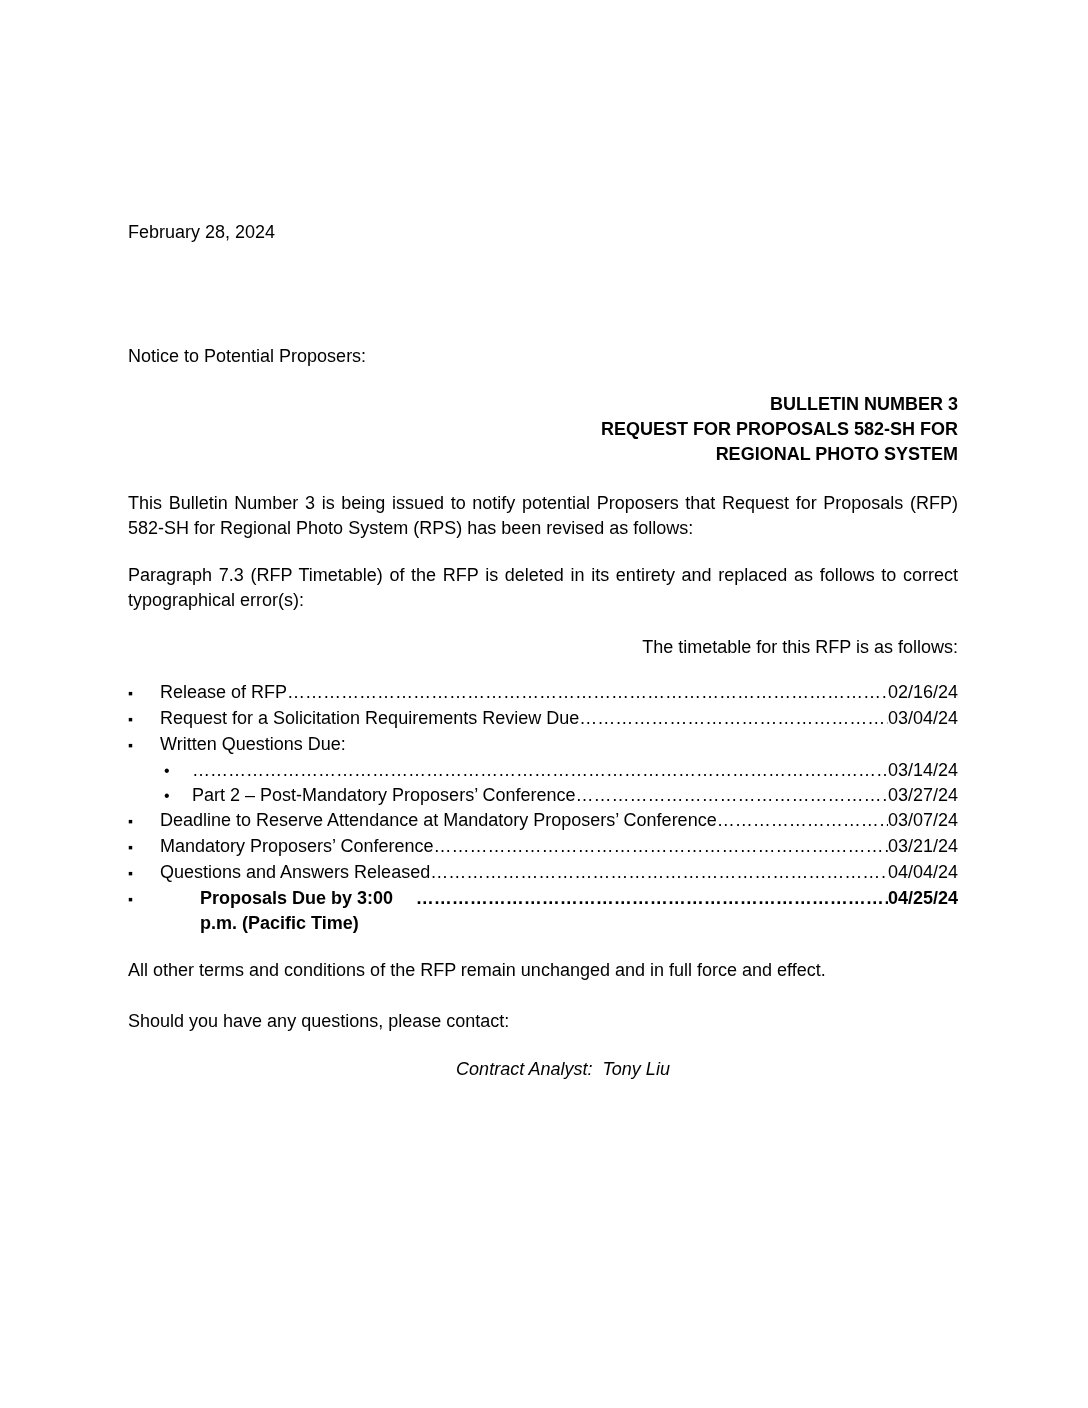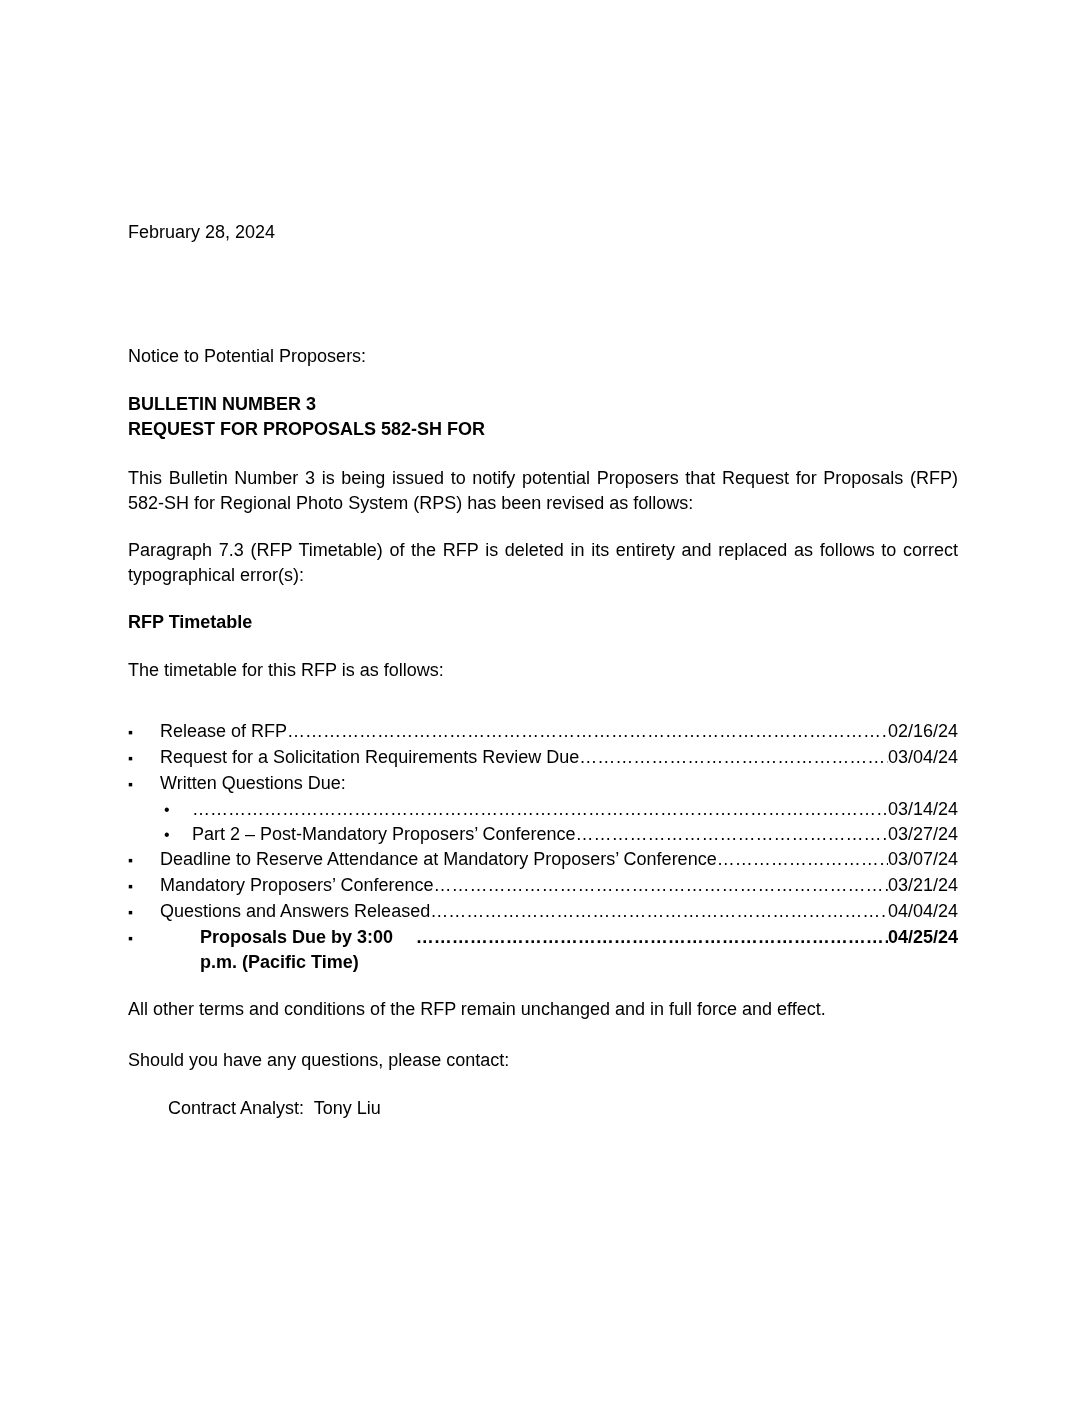--- a/index.html
+++ b/index.html
@@ -10,63 +10,63 @@
     background: #ffffff;
     color: #000000;
     font-family: "Liberation Sans", sans-serif;
     font-size: 18px;
     line-height: 25px;
     padding: 220px 130px 0 128px;
     overflow: hidden;
   }
   .date-line { margin-bottom: 99px; }
   .salutation { margin-bottom: 23px; }
-  .heading { text-align: left; font-weight: bold; margin-bottom: 24px; }
+  .heading { text-align: right; font-weight: bold; margin-bottom: 24px; }
   .para { text-align: justify; margin-bottom: 22px; }
   .section-heading { font-weight: bold; margin-bottom: 23px; margin-top: 4px; }
-  .intro { margin-bottom: 36px; }
+  .intro { margin-bottom: 20px; text-align: right; }
   .timetable { margin-bottom: 22px; }
   .tt-row { display: flex; align-items: baseline; }
   .tt-row.level2 { padding-left: 36px; }
   .tt-row.bold { font-weight: bold; }
   .bullet { flex: 0 0 32px; font-size: 14px; }
   .tt-row.level2 .bullet { flex: 0 0 28px; font-size: 16px; }
   .tt-label { white-space: nowrap; }
   .leader {
     flex: 1 1 auto;
     overflow: hidden;
     white-space: nowrap;
     min-width: 0;
   }
   .tt-date { white-space: nowrap; text-align: left; }
   .closing { margin-bottom: 26px; }
   .closing2 { margin-bottom: 23px; }
-  .contact-block { text-align: left; }
+  .contact-block { text-align: center; font-style: italic; }
   .preserve-spaces { white-space: pre-wrap; margin-left: 40px; }
   a.email-link { color: #0000EE; text-decoration: underline; cursor: pointer; }
 </style>
 </head>
 <body>
 
 <div class="page">
 
   <div class="date-line">February 28, 2024</div>
 
   <div class="salutation">Notice to Potential Proposers:</div>
 
   <div class="heading">
     <div>BULLETIN NUMBER 3</div>
     <div>REQUEST FOR PROPOSALS 582-SH FOR</div>
+    <div>REGIONAL PHOTO SYSTEM</div>
   </div>
 
   <div class="para">This Bulletin Number 3 is being issued to notify potential Proposers that Request for Proposals (RFP) 582-SH for Regional Photo System (RPS) has been revised as follows:</div>
 
   <div class="para">Paragraph 7.3 (RFP Timetable) of the RFP is deleted in its entirety and replaced as follows to correct typographical error(s):</div>
 
-  <div class="section-heading">RFP Timetable</div>
 
   <div class="intro">The timetable for this RFP is as follows:</div>
 
   <div class="timetable">
 
     <div class="tt-row">
       <span class="bullet">▪</span>
       <span class="tt-label">Release of RFP</span>
       <span class="leader">……………………………………………………………………………………………………………………</span>
       <span class="tt-date">02/16/24</span>

